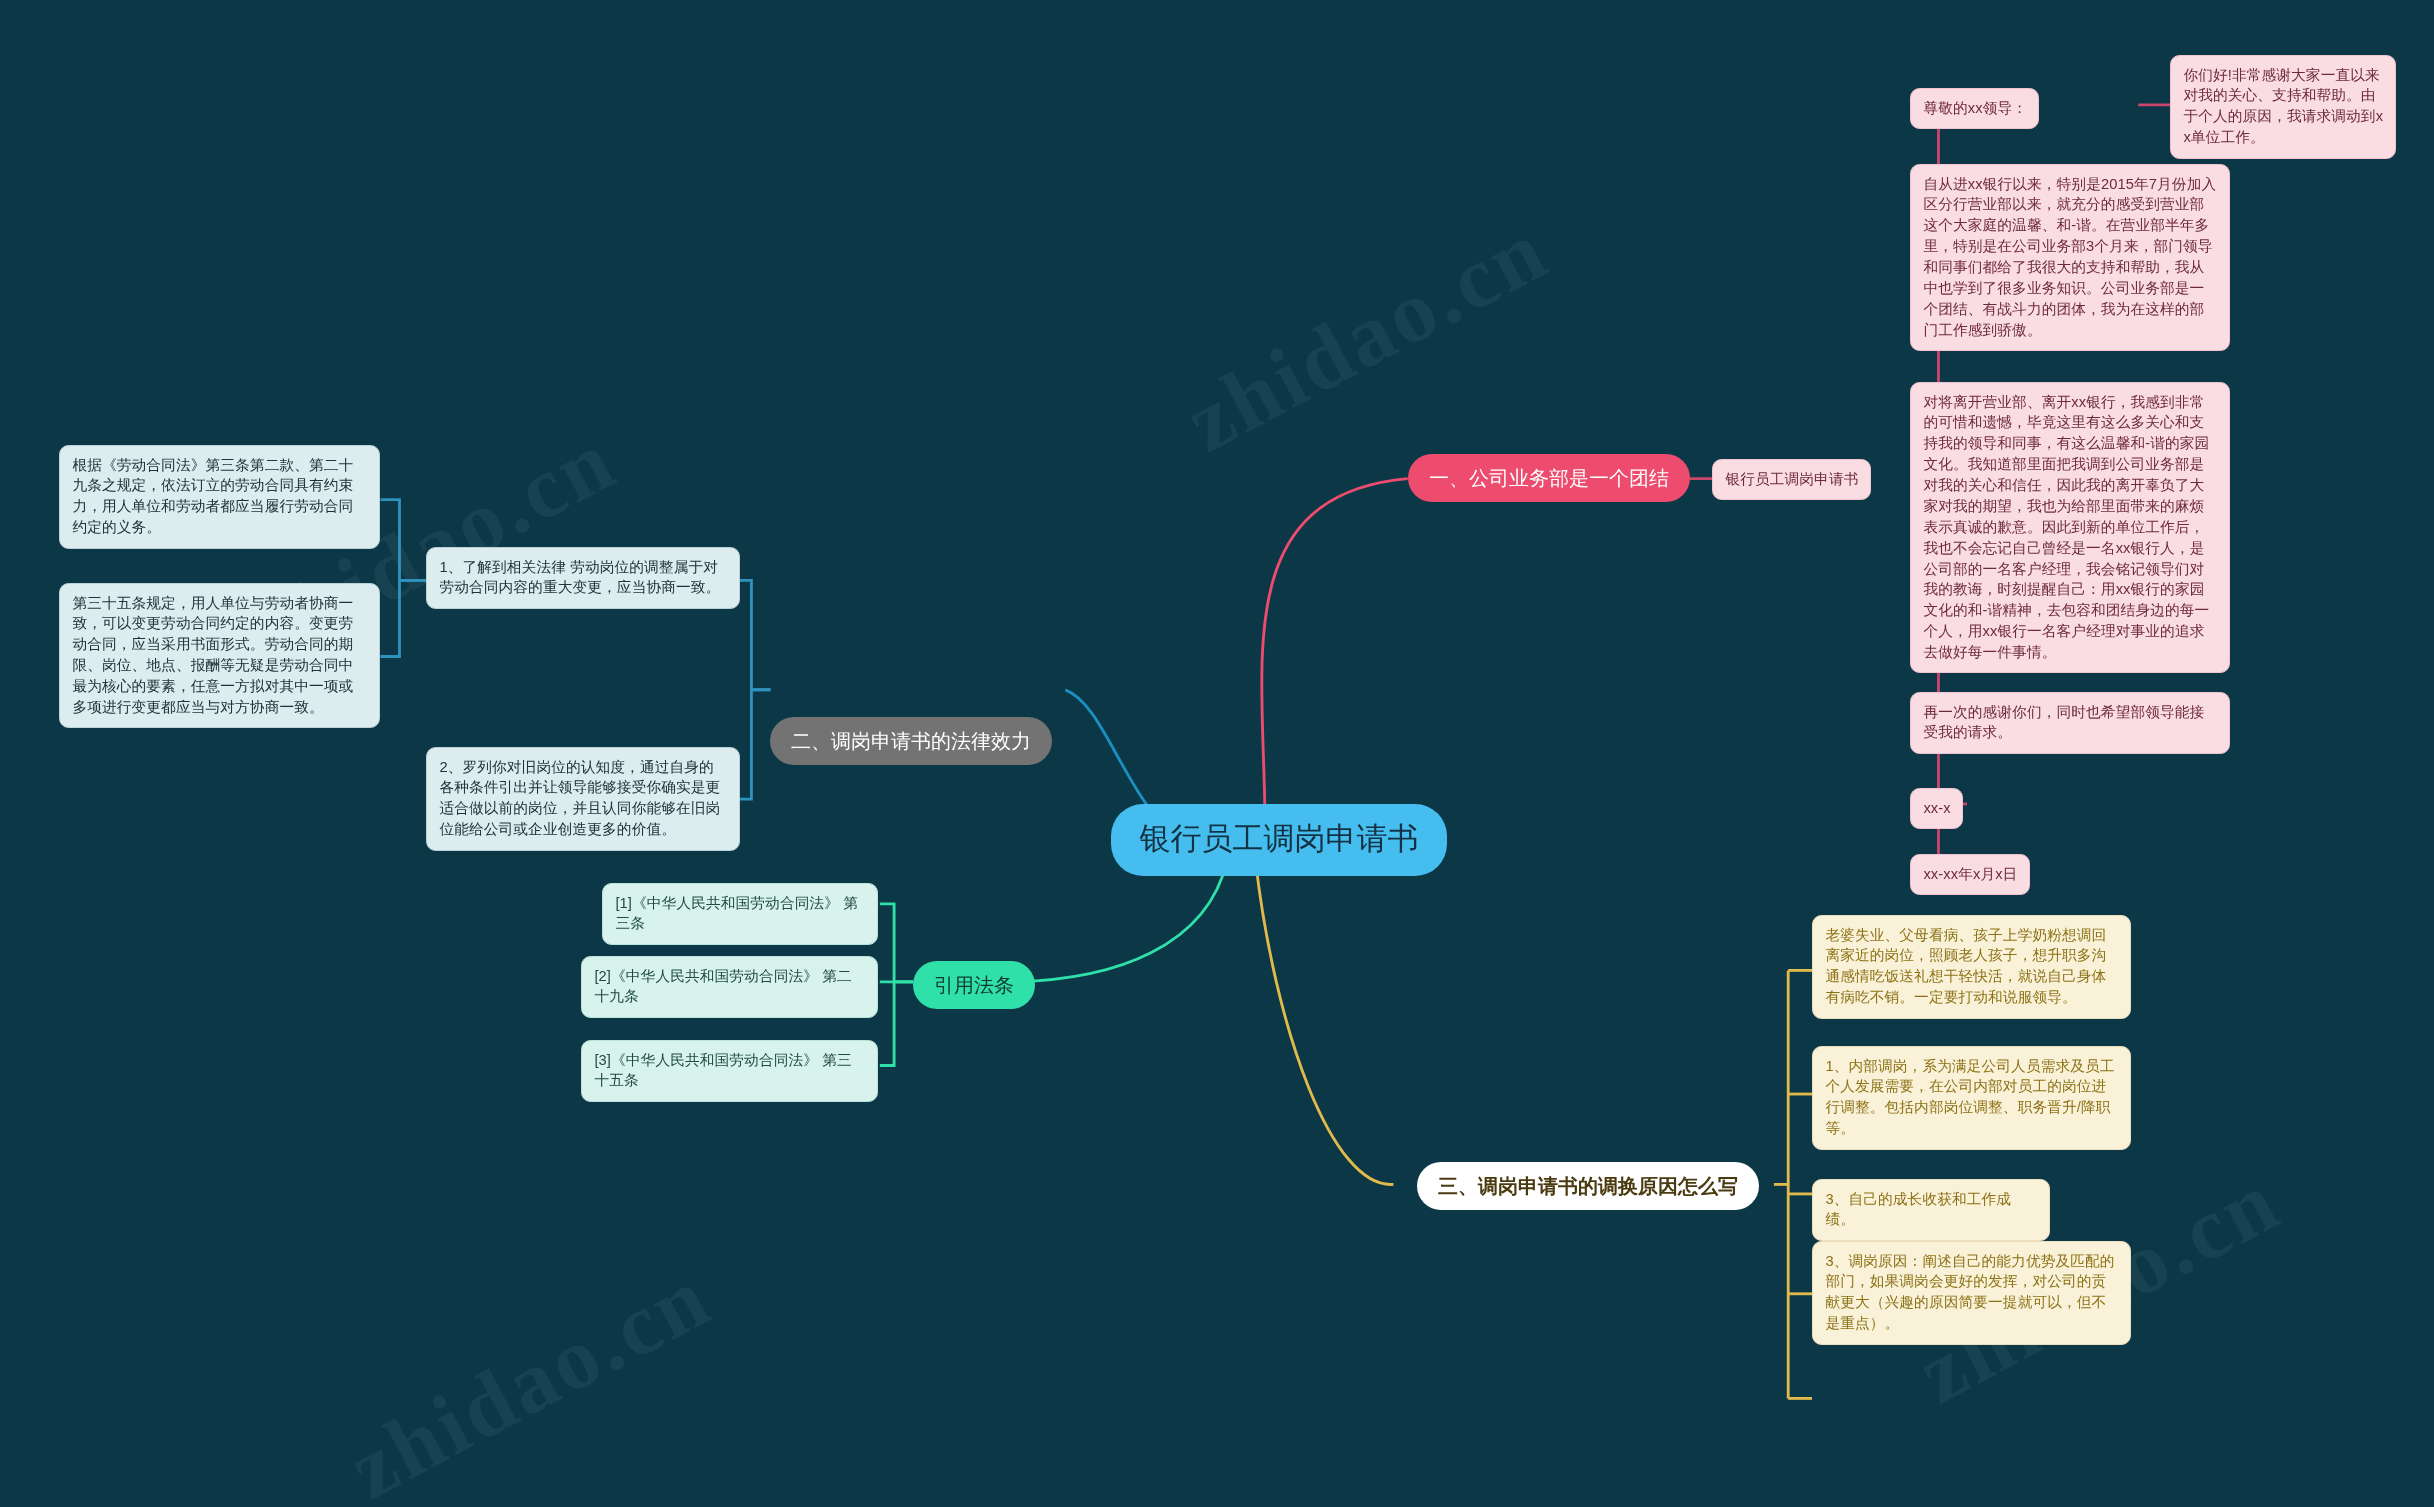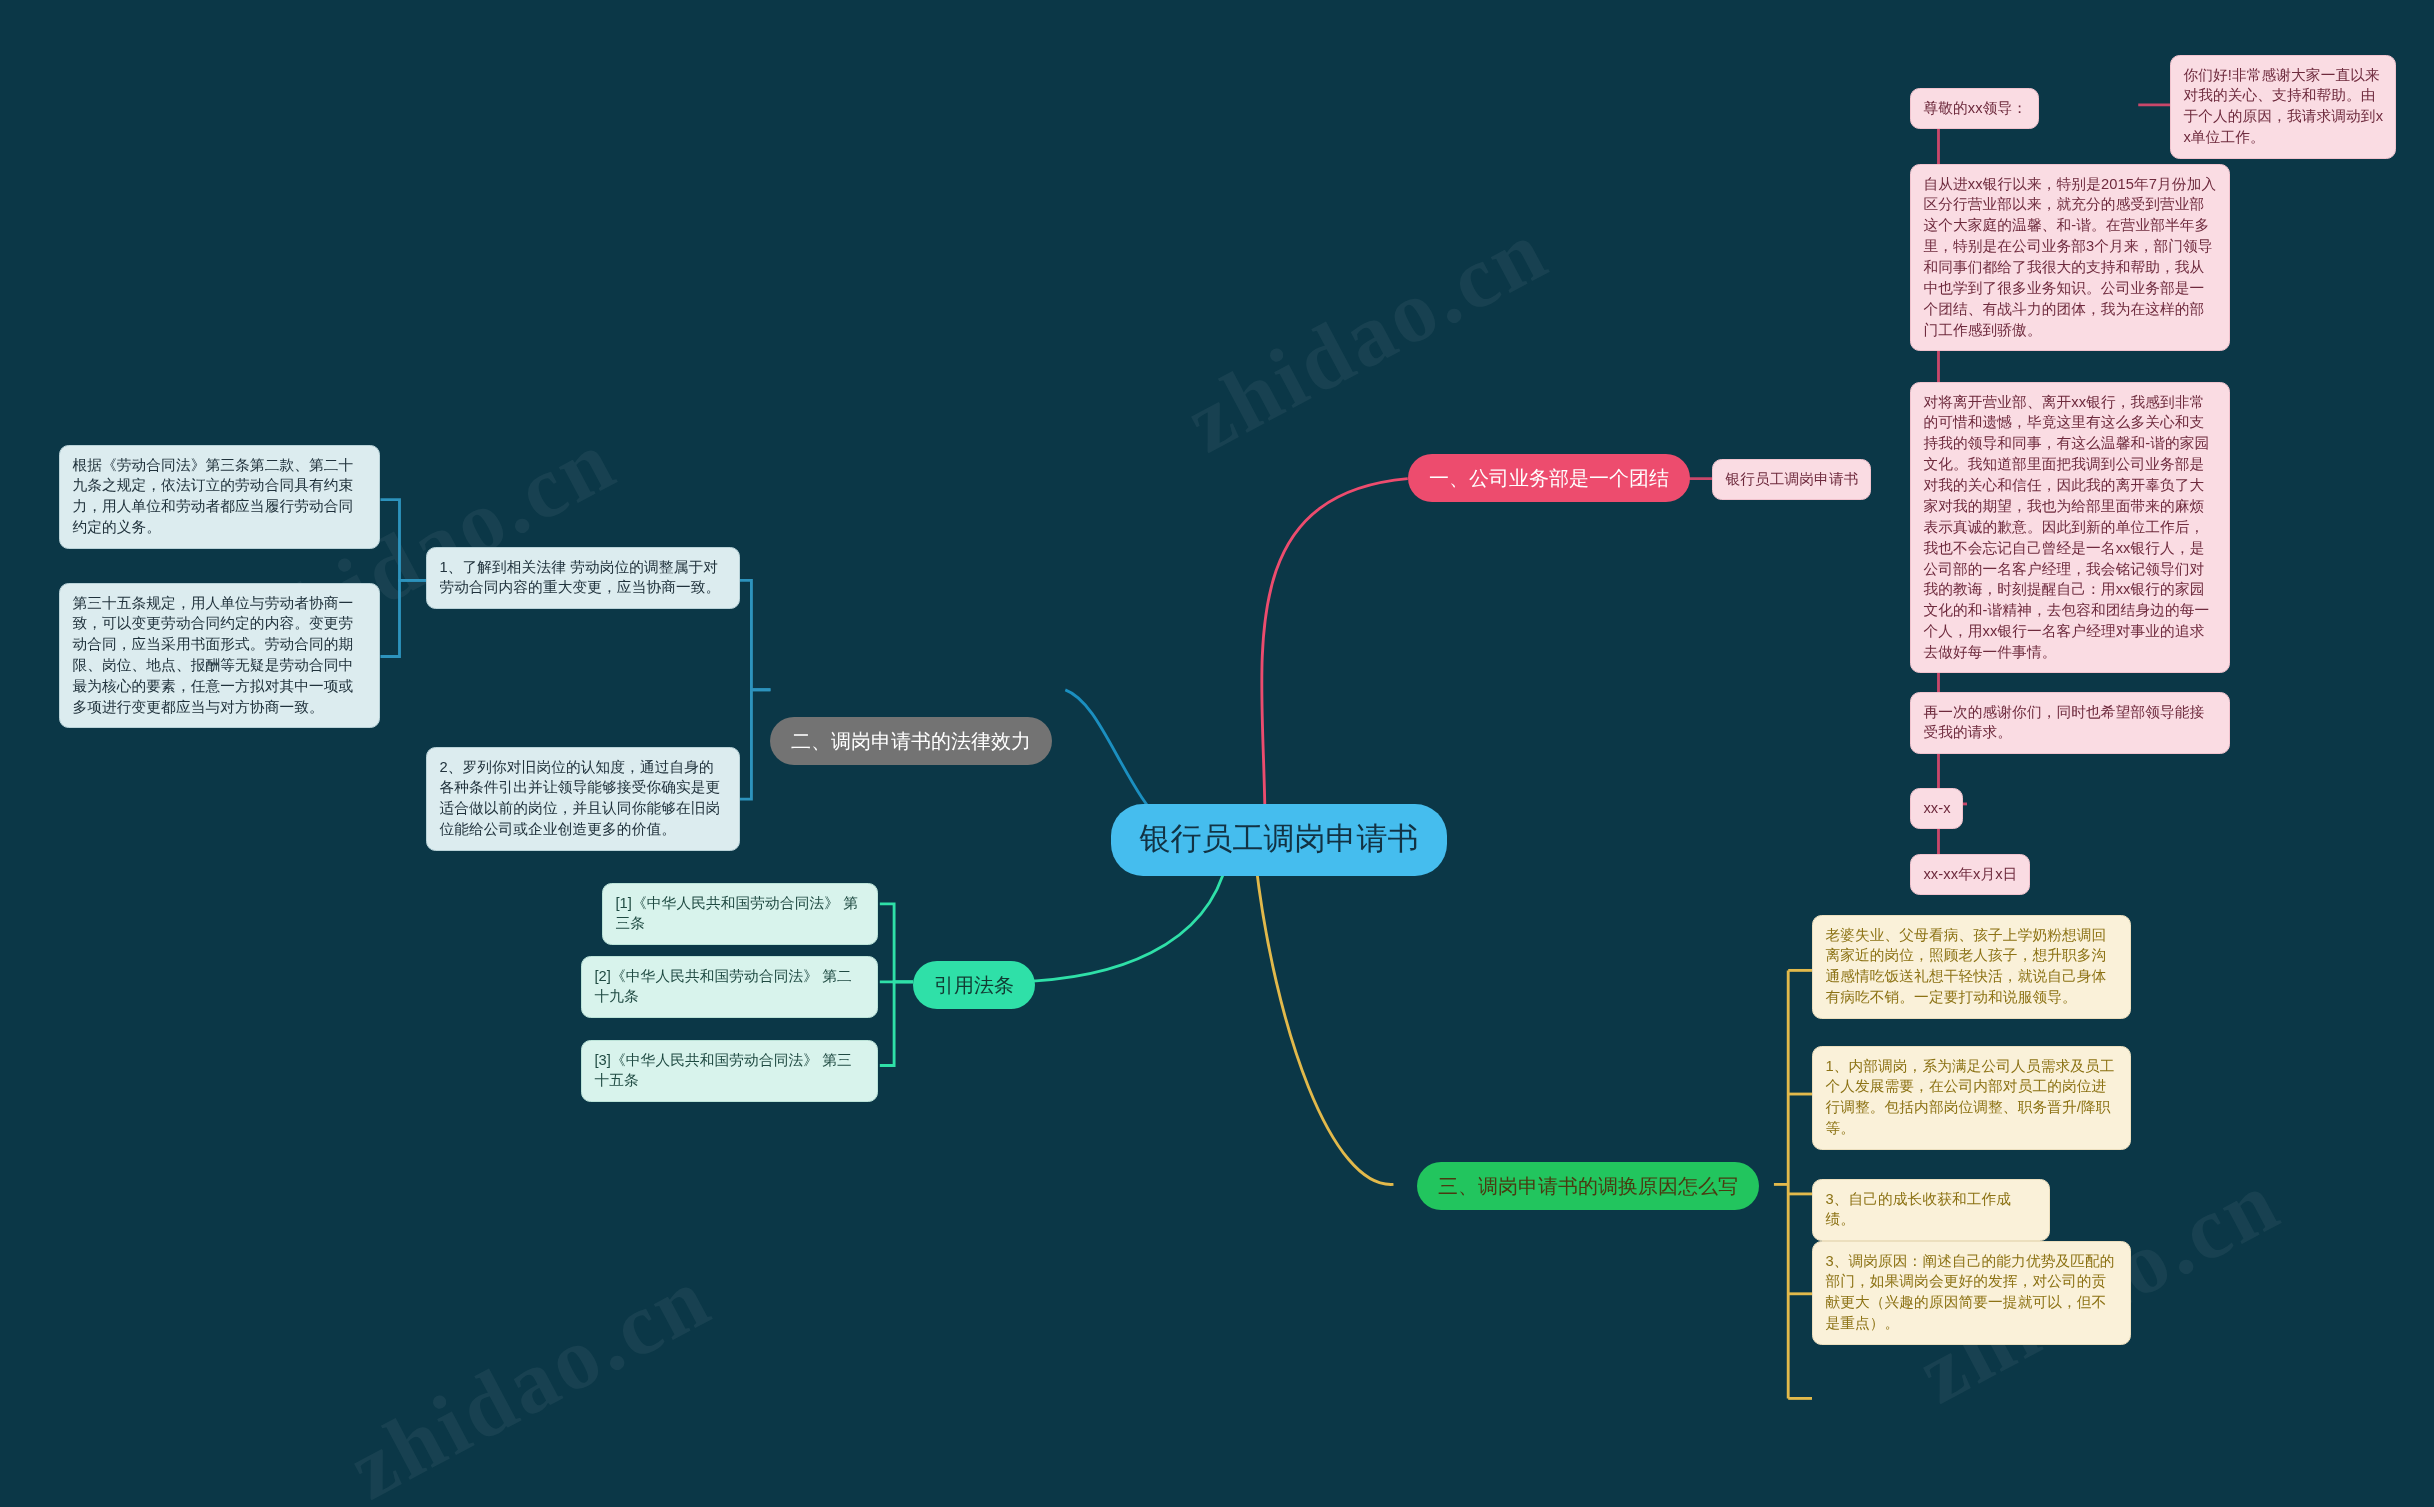--- a/index.html
+++ b/index.html
@@ -52,21 +52,21 @@
   
   .pill {
     border-radius: 25px;
     font-size: 20px;
     padding: 9.5px 21px 10.5px 21px;
     white-space: nowrap;
     text-align: center;
   }
   .pill-pink   { background: #ed4c6e; color: #ffffff; }
   .pill-blue   { background: #737373; color: #ffffff; margin-top: 48px; }
-  .pill-yellow { background: #22c55e; color: #4a3a10; }
+  .pill-yellow { background: #ffffff; color: #4a3a10; font-weight: bold; }
   .pill-green  { background: #2fe0a8; color: #113a32; }
 
   
   .leaf {
     font-size: 14.7px;
     padding: 8.6px 11.4px 9.5px 12.4px;
     border-radius: 9.5px;
     letter-spacing: 0.1px;
   }
   .leaf-cyan {

